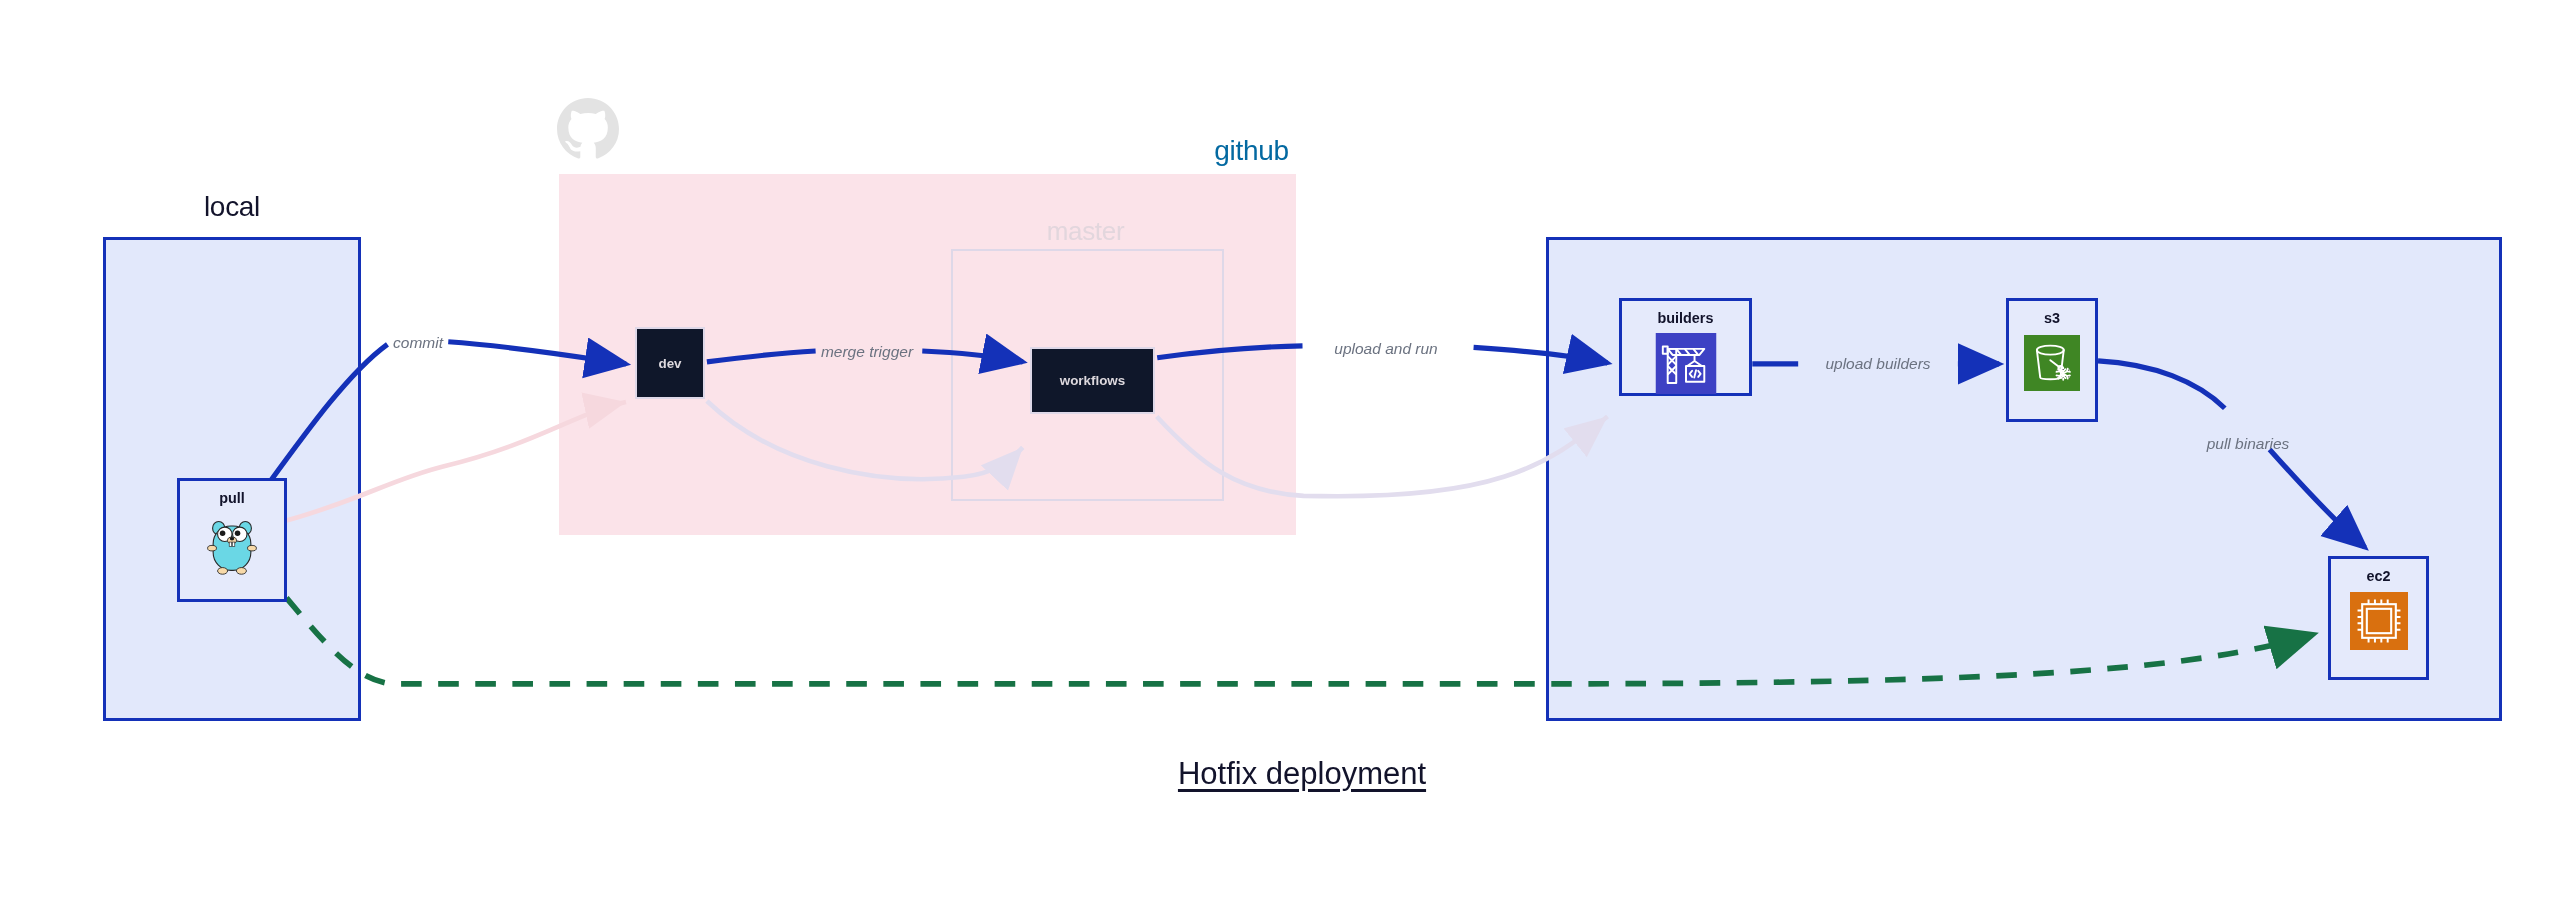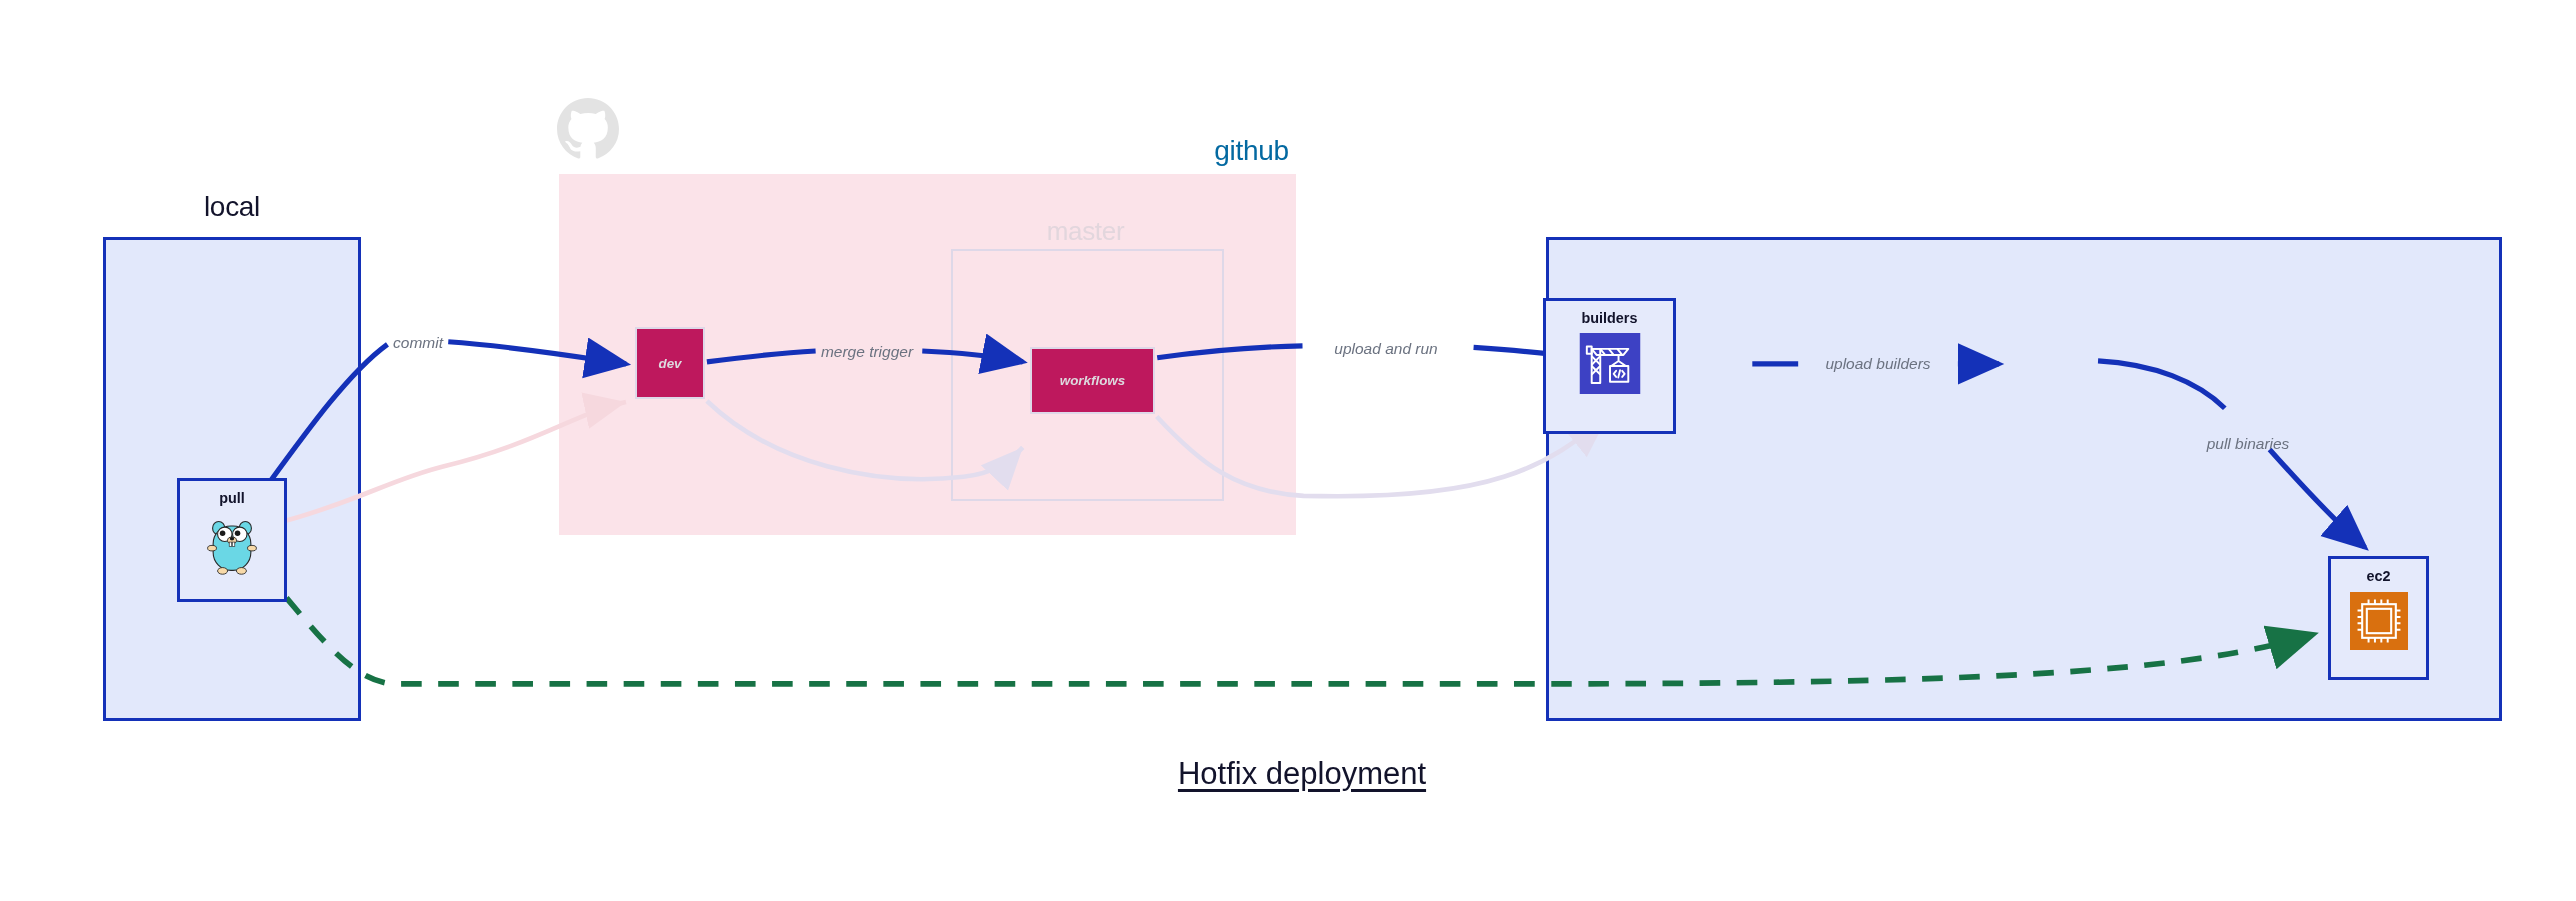--- a/index.html
+++ b/index.html
@@ -51,22 +51,21 @@
   .node {
     position: absolute;
     box-sizing: border-box;
   }
   .node-solid {
     border: 3.1px solid #1431b8;
     background: #e5eafb;
   }
   .node-faded {
     border: 2.6px solid #ded8e8;
-    background: #be185d;
-    font-style: italic;
+    background: #0f172a;
   }
   .node-title {
     position: absolute;
     left: 0;
     right: 0;
     text-align: center;
     font-weight: bold;
     white-space: nowrap;
   }
   .node-title-solid {
@@ -240,21 +239,21 @@
   </div>
 
   <div class="node node-faded" style="left:635px; top:327px; width:70px; height:72px;">
     <div class="node-title node-title-faded" style="top:27px; font-size:13.4px;">dev</div>
   </div>
 
   <div class="node node-faded" style="left:1030px; top:347px; width:125px; height:67px;">
     <div class="node-title node-title-faded" style="top:24px; font-size:13.4px;">workflows</div>
   </div>
 
-  <div class="node node-solid" style="left:1543px; top:298px; width:133px; height:136px;">
+  <div class="node node-solid" style="left:1619px; top:298px; width:133px; height:98px;">
     <div class="node-title node-title-solid" style="top:9.3px; font-size:14.4px;">builders</div>
     <div class="node-icon" style="top:32px; width:61px; height:61px;">
       <svg viewBox="0 0 100 100" width="61" height="61">
         <rect x="0" y="0" width="100" height="100" fill="#3d41c4"></rect>
         <g fill="none" stroke="#ffffff" stroke-width="3.2" stroke-linejoin="round">
 
           <rect x="20" y="26" width="14" height="56"></rect>
           <path d="M20 38 L34 52 M34 38 L20 52 M20 54 L34 68 M34 54 L20 68"></path>
 
           <rect x="12" y="22" width="8" height="12"></rect>
@@ -268,20 +267,40 @@
         </g>
         <g fill="none" stroke="#ffffff" stroke-width="3" stroke-linecap="round" stroke-linejoin="round">
           <path d="M60 62 L56 67 L60 72"></path>
           <path d="M70 62 L74 67 L70 72"></path>
           <path d="M66.5 61 L63.5 73"></path>
         </g>
       </svg>
     </div>
   </div>
 
+  <div class="node node-solid" style="left:2006px; top:298px; width:92px; height:124px;">
+    <div class="node-title node-title-solid" style="top:9.3px; font-size:14.4px;">s3</div>
+    <div class="node-icon" style="top:34px; width:56px; height:56px;">
+      <svg viewBox="0 0 100 100" width="56" height="56">
+        <rect x="0" y="0" width="100" height="100" fill="#3f8624"></rect>
+        <g fill="none" stroke="#ffffff" stroke-width="3.4" stroke-linejoin="round" stroke-linecap="round">
+          <ellipse cx="47" cy="27" rx="24" ry="8"></ellipse>
+          <path d="M23 27 L29 76 C29 80, 65 80, 65 76 L71 27"></path>
+          <path d="M47 45 L64 58"></path>
+          <circle cx="65" cy="59" r="3.6"></circle>
+        </g>
+        <g stroke="#ffffff" stroke-width="3.2" stroke-linecap="round">
+          <path d="M70 58 L70 80 M60 63 L80 75 M80 63 L60 75"></path>
+          <path d="M66 61 L70 65 L74 61 M66 77 L70 73 L74 77"></path>
+          <path d="M62 60 L63 65 L58 66 M78 60 L77 65 L82 66"></path>
+          <path d="M58 72 L63 73 L62 78 M82 72 L77 73 L78 78"></path>
+        </g>
+      </svg>
+    </div>
+  </div>
 
   <div class="node node-solid" style="left:2328px; top:556px; width:101px; height:124px;">
     <div class="node-title node-title-solid" style="top:9.3px; font-size:14.4px;">ec2</div>
     <div class="node-icon" style="top:33px; width:58px; height:58px;">
       <svg viewBox="0 0 100 100" width="58" height="58">
         <rect x="0" y="0" width="100" height="100" fill="#d9700f"></rect>
         <g stroke="#ffffff" stroke-width="3.6" fill="none">
           <rect x="29" y="29" width="42" height="42"></rect>
           <rect x="21" y="21" width="58" height="58"></rect>
         </g>

